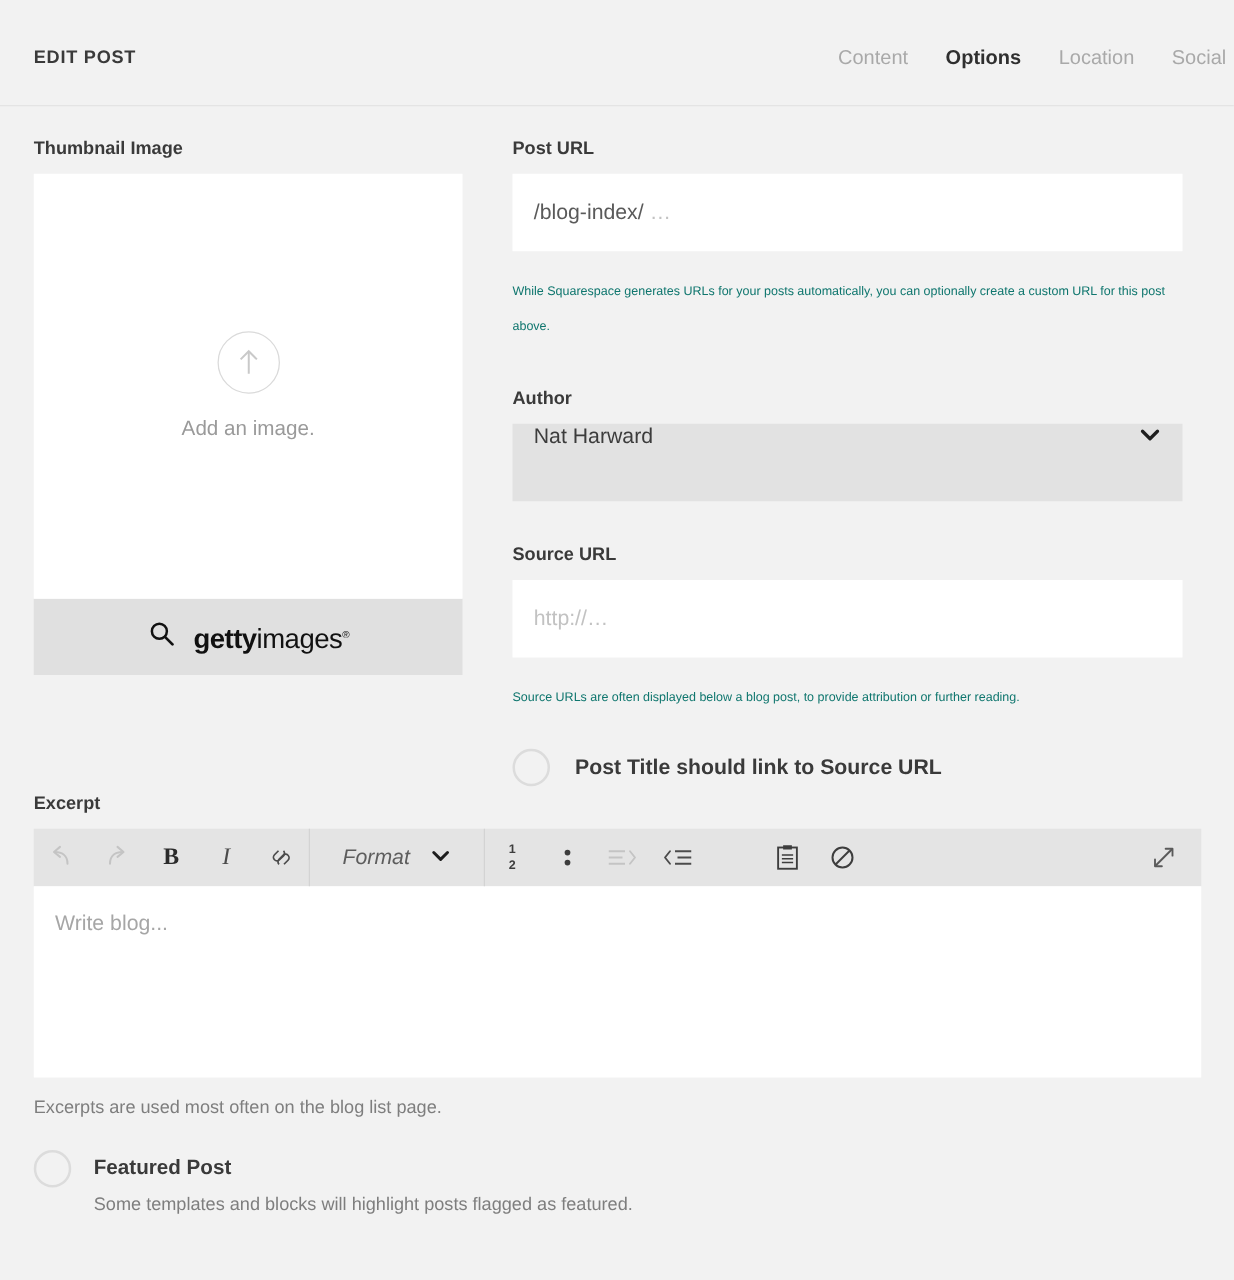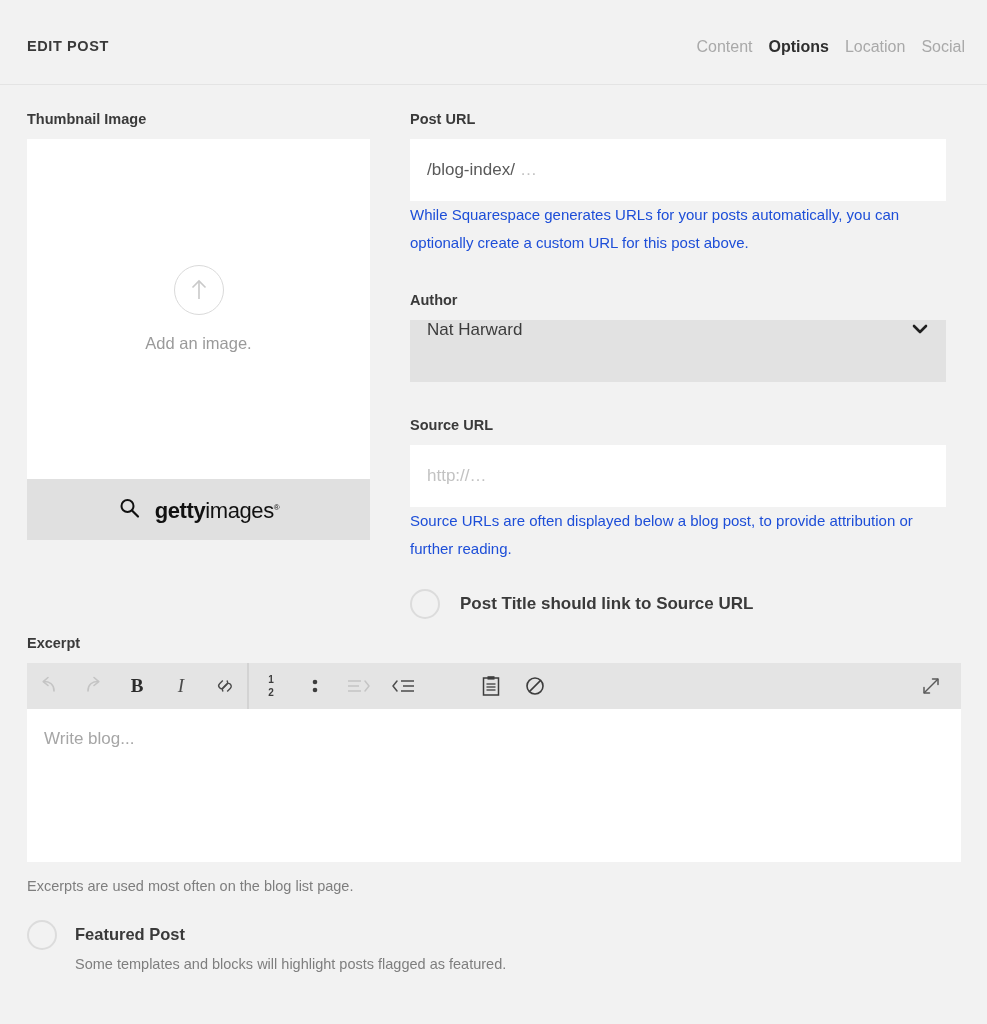--- a/index.html
+++ b/index.html
@@ -30,24 +30,24 @@
   .header-title {
     position: absolute;
     left: 27px; top: 18px;
     font-size: 14.5px;
     font-weight: bold;
     letter-spacing: 0.6px;
     color: #3a3a3a;
   }
   .tabs {
     position: absolute;
-    right: 22px; top: 16px;
-    display: flex;
-    align-items: center;
-    gap: 16px;
+    right: 6px; top: 16px;
+    display: flex;
+    align-items: center;
+    gap: 30px;
   }
   .tab {
     font-size: 16px;
     color: #a9a9a9;
     cursor: pointer;
     line-height: 22px;
   }
   .tab.active {
     color: #2f2f2f;
     font-weight: bold;
@@ -133,24 +133,24 @@
     font-size: 17px;
     color: #5a5a5a;
     line-height: 62px;
     display: flex;
     align-items: center;
   }
   .text-input .dim { color: #c2c2c2; margin-left: 5px; }
   .text-input .ph { color: #c2c2c2; }
 
   .help-text {
-    font-size: 15px;
-    color: #1d4ed8;
+    font-size: 10px;
+    color: #0f766e;
     line-height: 28px;
-    margin-top: 0;
+    margin-top: 19px;
     max-width: 530px;
   }
 
   .select-box {
     width: 536px;
     height: 62px;
     background: #e2e2e2;
     box-sizing: border-box;
     padding: 0 17px;
     display: flex;
@@ -395,20 +395,28 @@
       <div class="tb-btn">
         <svg width="20" height="20" viewBox="0 0 20 20">
           <path d="M11.8 4.6 a2.8 2.8 0 0 1 0 4 l-3.2 3.2 a2.8 2.8 0 0 1 -4 -4 l3.2 -3.2" fill="none" stroke="currentColor" stroke-width="1.4"></path>
           <path d="M8.2 15.4 a2.8 2.8 0 0 1 0 -4 l3.2 -3.2 a2.8 2.8 0 0 1 4 4 l-3.2 3.2" fill="none" stroke="currentColor" stroke-width="1.4"></path>
         </svg>
       </div>
     </div>
 
     <div class="tb-divider"></div>
 
+    <div class="tb-format">
+      <span class="tb-format-label">Format</span>
+      <span>
+        <svg width="17" height="11" viewBox="0 0 17 11">
+          <polyline points="3,3 8.5,8.5 14,3" fill="none" stroke="#1f1f1f" stroke-width="2.4" stroke-linecap="round" stroke-linejoin="round"></polyline>
+        </svg>
+      </span>
+    </div>
 
     <div class="tb-divider"></div>
 
     <div class="tb-group">
       <div class="tb-btn">
         <div class="numlist">
           <div>1</div>
           <div style="height:3px"></div>
           <div>2</div>
         </div>

